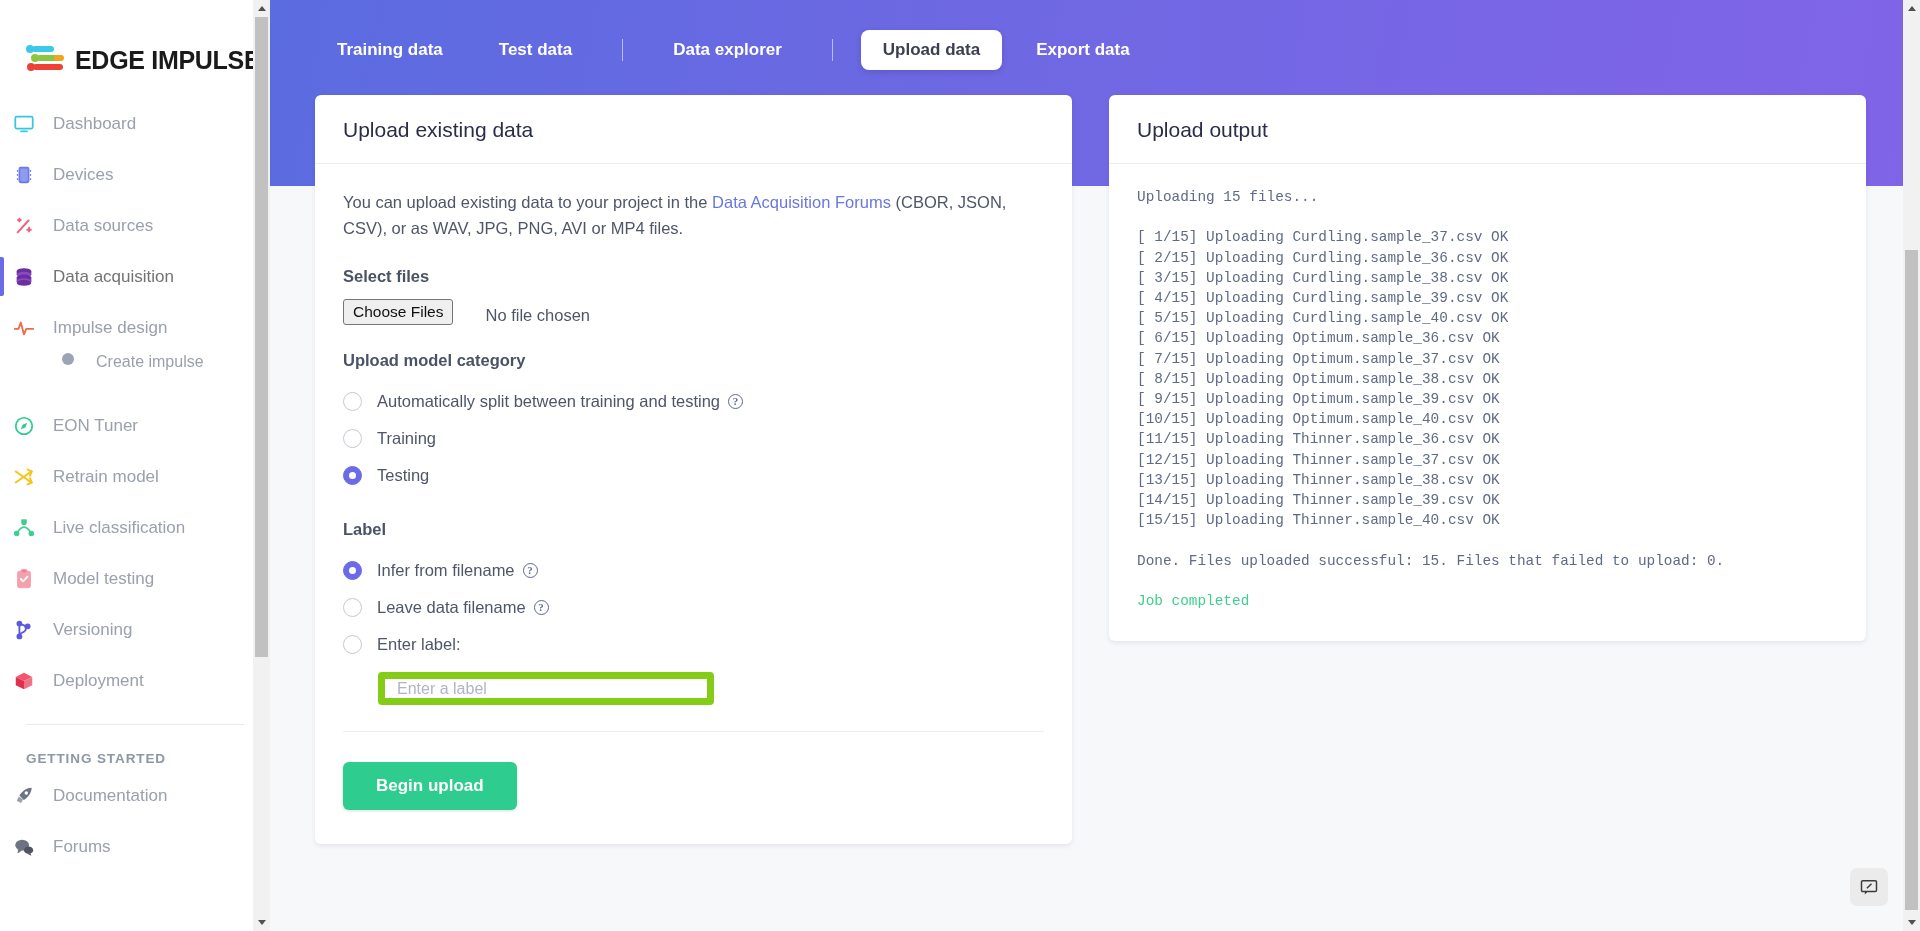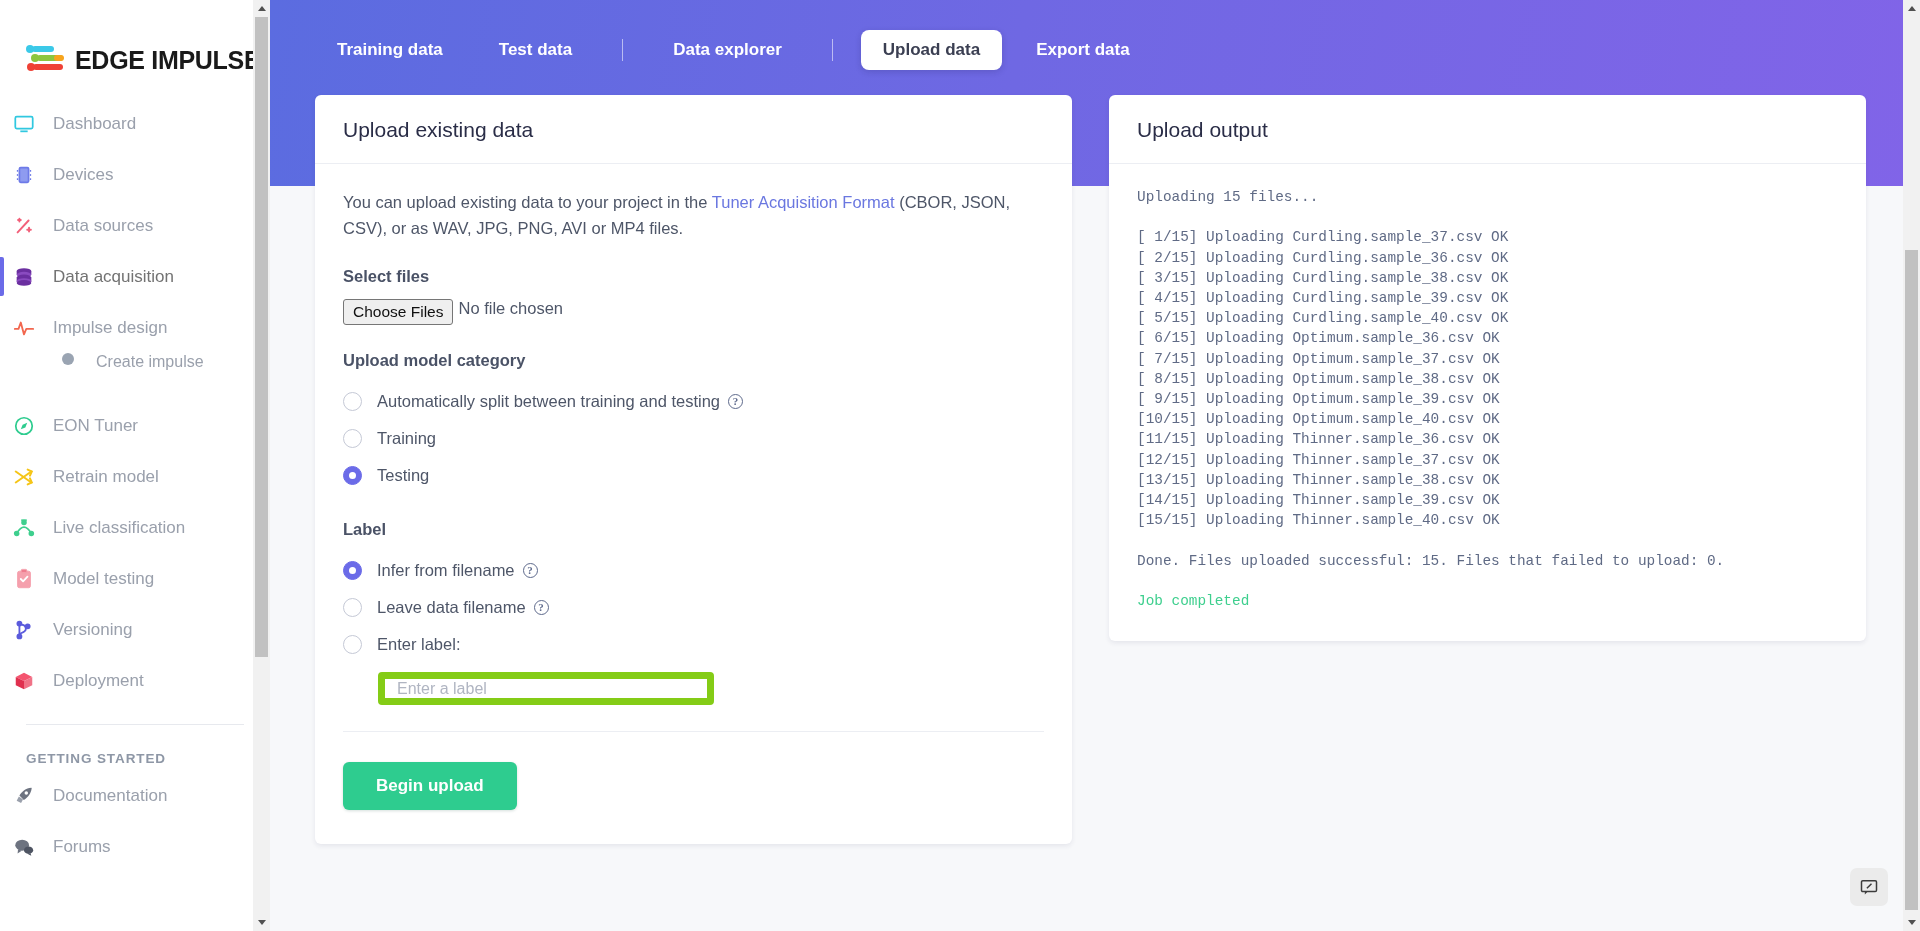--- a/index.html
+++ b/index.html
@@ -120,32 +120,32 @@
     font-size: 16.5px; line-height: 1.55; color: #4e5668;
     max-width: 700px;
   }
   .intro a { color: #6a77e0; text-decoration: none; cursor: pointer; }
 
   .field-label {
     font-size: 16.5px; font-weight: 700; color: #4a5266;
     margin: 26px 0 13px 0;
   }
 
-  .file-row { display: flex; align-items: flex-start; margin-bottom: 4px; }
+  .file-row { display: flex; align-items: flex-end; margin-bottom: 4px; gap: 16px; }
   .choose-btn {
     font-family: "Liberation Sans", sans-serif;
     font-size: 15.5px; color: #101010;
     background: #efefef;
     border: 1px solid #767676;
     border-radius: 3px;
     padding: 3px 9px;
     cursor: pointer;
   }
   .no-file {
-    font-size: 16.5px; color: #4e5668; margin-left: 5px;
+    font-size: 16.5px; color: #4e5668; margin-left: 16px;
   }
 
   .radio-row {
     display: flex; align-items: center;
     height: 37px; cursor: pointer;
   }
   .radio {
     width: 19px; height: 19px; border-radius: 50%;
     border: 1.8px solid #c5c9d6; background: #fff;
     flex: 0 0 19px; margin-right: 15px;
@@ -449,21 +449,21 @@
     </div>
 
     <div class="content">
 
       <section class="card card-left">
         <div class="card-head">
           <div class="card-title">Upload existing data</div>
         </div>
         <div class="card-body">
 
-          <p class="intro"><span>You can upload existing data to your project in the </span><a>Tuner Acquisition Format</a><span> (CBOR, JSON, CSV), or as WAV, JPG, PNG, AVI or MP4 files.</span></p>
+          <p class="intro"><span>You can upload existing data to your project in the </span><a>Data Acquisition Forums</a><span> (CBOR, JSON, CSV), or as WAV, JPG, PNG, AVI or MP4 files.</span></p>
 
           <div class="field-label">Select files</div>
 
           <div class="file-row">
             <button class="choose-btn">Choose Files</button>
             <span class="no-file">No file chosen</span>
           </div>
 
           <div class="field-label">Upload model category</div>
 

